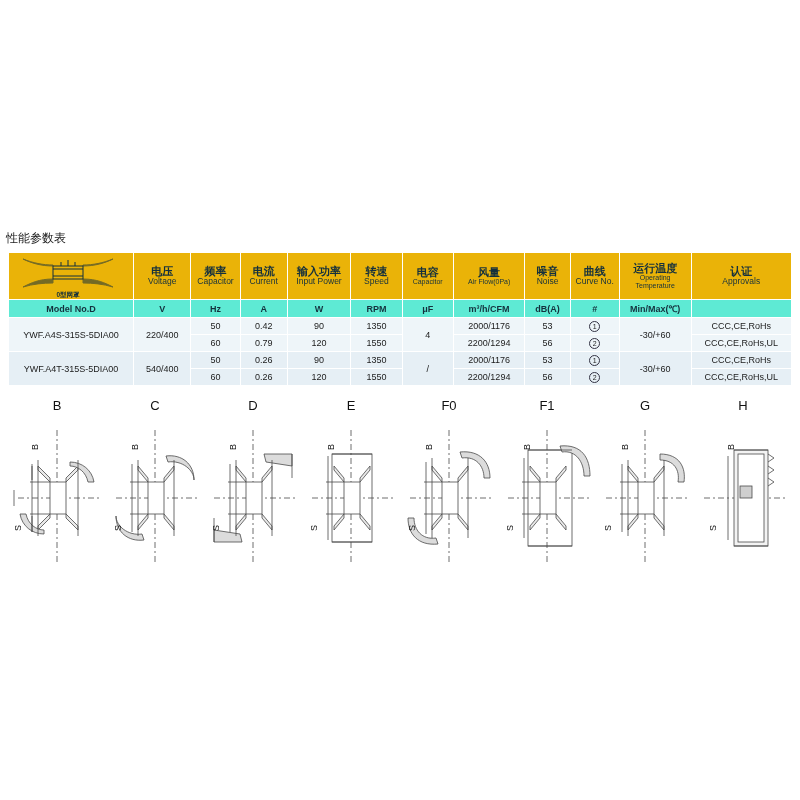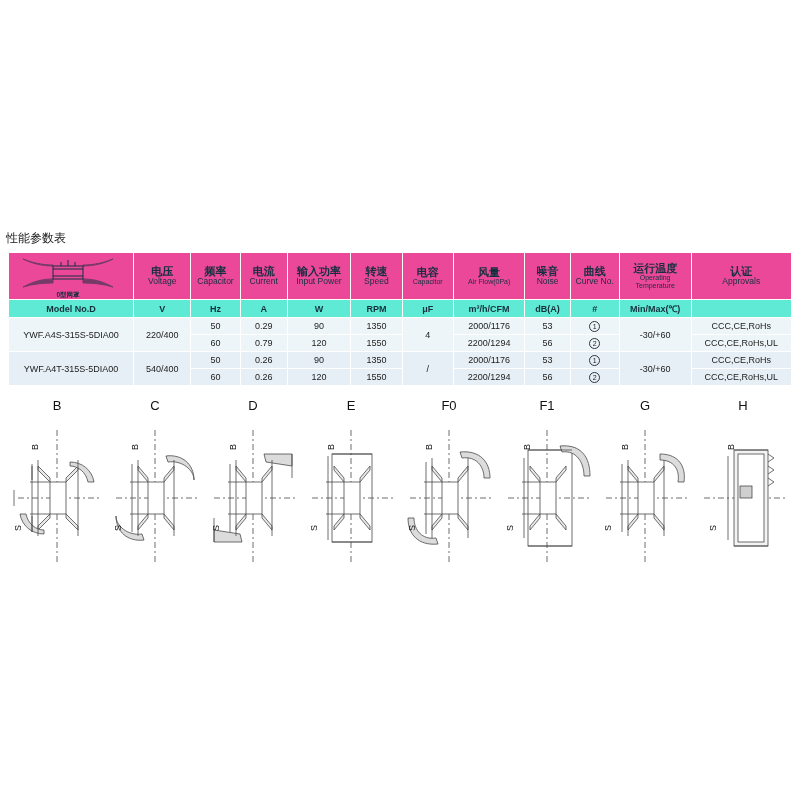--- a/index.html
+++ b/index.html
@@ -28,21 +28,21 @@
     border-collapse: collapse;
     font-size: 9px;
   }
   table.spec td, table.spec th {
     border: 1px solid #ffffff;
     text-align: center;
     vertical-align: middle;
     padding: 0;
   }
   .hdr td {
-    background: #ec4899;
+    background: #eab308;
     color: #14303d;
     font-weight: bold;
     height: 46px;
     line-height: 1.15;
     padding: 2px 1px;
   }
   .hdr .cn { font-size: 11px; display:block; }
   .hdr .en { font-size: 8.5px; display:block; font-weight:normal; }
   .hdr .en.small { font-size: 7px; }
 
@@ -204,21 +204,21 @@
       <td>dB(A)</td>
       <td>#</td>
       <td>Min/Max(℃)</td>
       <td></td>
     </tr>
 
     <tr class="body-row">
       <td rowspan="2">YWF.A4S-315S-5DIA00</td>
       <td rowspan="2">220/400</td>
       <td>50</td>
-      <td>0.29</td>
+      <td>0.42</td>
       <td>90</td>
       <td>1350</td>
       <td rowspan="2">4</td>
       <td>2000/1176</td>
       <td>53</td>
       <td><span class="circled">1</span></td>
       <td rowspan="2">-30/+60</td>
       <td>CCC,CE,RoHs</td>
     </tr>
     <tr class="body-row">

